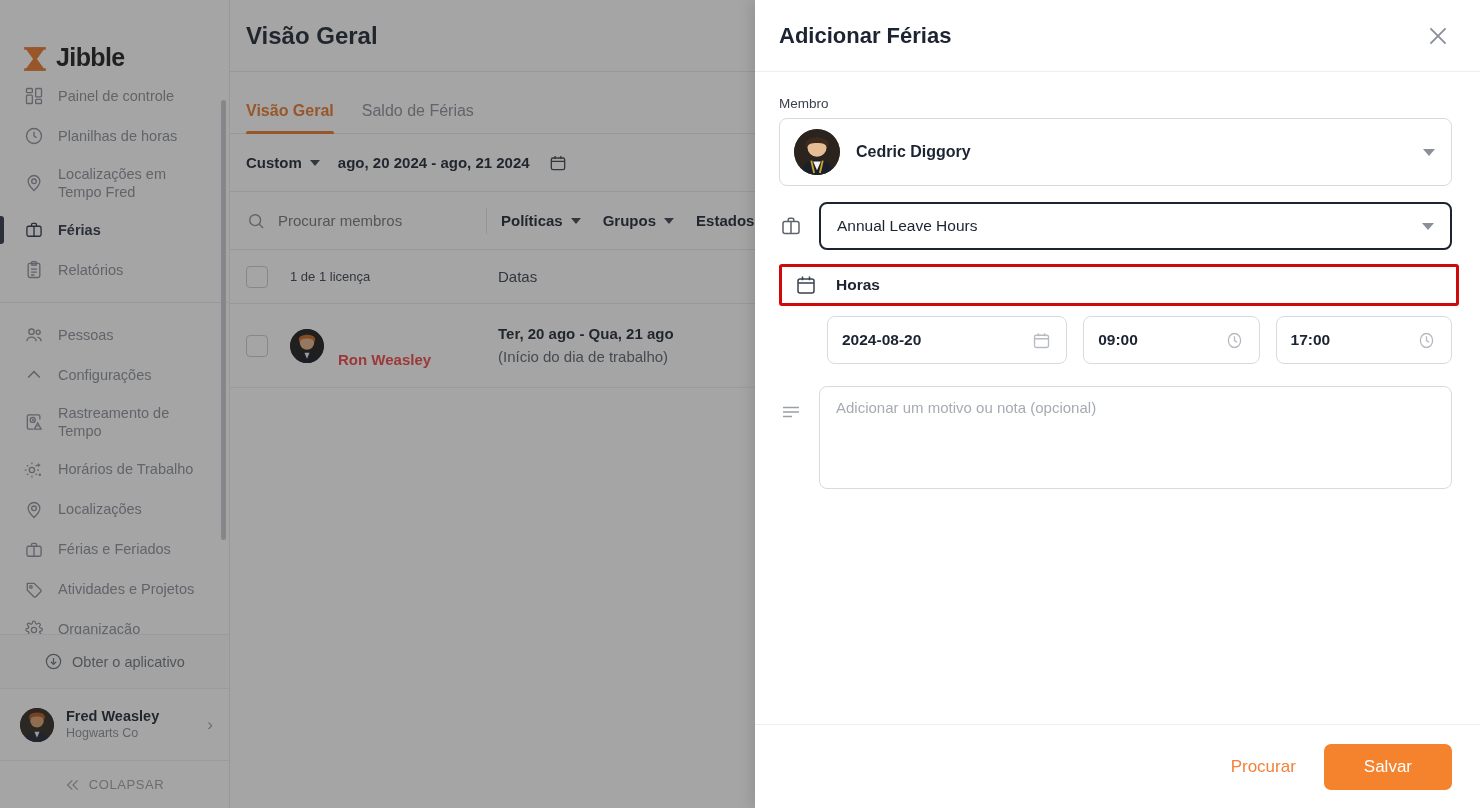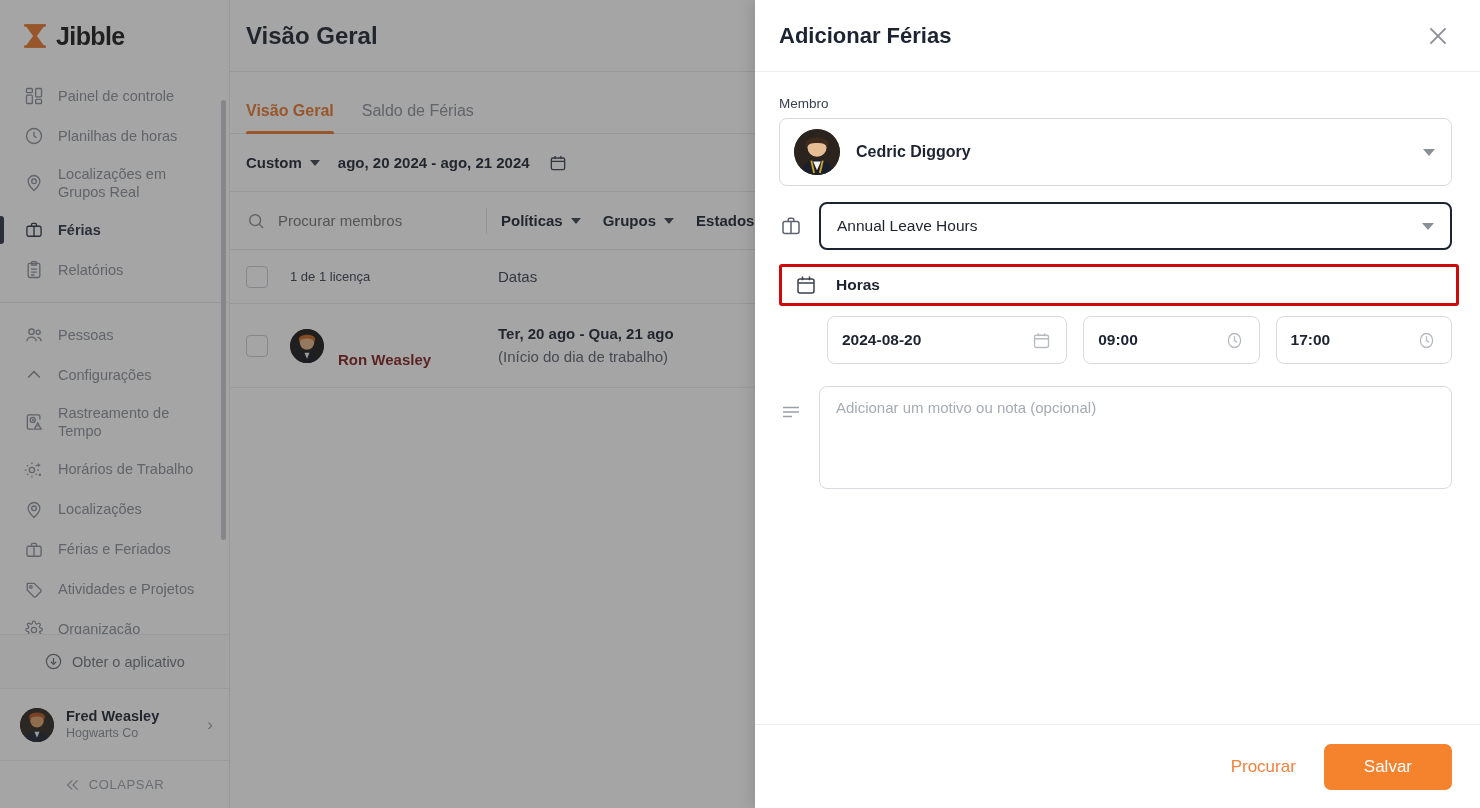--- a/index.html
+++ b/index.html
@@ -21,21 +21,21 @@
   
   .sidebar {
     width: 230px; height: 808px;
     background: #ffffff;
     border-right: 1px solid #e6e8eb;
     position: relative;
     flex: 0 0 230px;
     display: flex; flex-direction: column;
   }
   .logo-row {
-    height: 72px; display: flex; align-items: center;
+    height: 72px; display: flex; align-items: flex-end;
     padding-left: 22px; gap: 8px;
   }
   .logo-mark { width: 26px; height: 26px; display:block; }
   .logo-text {
     font-size: 25px; font-weight: 700; color: #1a1a1a;
     letter-spacing: -0.6px;
   }
   .nav-scroll {
     flex: 1; overflow: hidden; position: relative;
     padding-top: 4px;
@@ -135,21 +135,21 @@
     padding: 0 16px; border-bottom: 1px solid #e6e8eb; gap: 0;
   }
   .cbox { width: 22px; height: 22px; border: 1.5px solid #c7ccd2; border-radius: 4px; flex:0 0 22px; cursor:pointer;}
   .th-1 { width: 230px; padding-left: 22px; font-size: 13px; color: #3a424f; }
   .th-2 { font-size: 15px; color: #3a424f; }
   .table-row {
     height: 84px; display: flex; align-items: center;
     padding: 0 16px; border-bottom: 1px solid #eceef0;
   }
   .td-1 { width: 230px; padding-left: 22px; display:flex; align-items:center; gap:14px; }
-  .row-name { font-size: 15px; font-weight: 700; color: #7f1d1d; margin-top: 28px; }
+  .row-name { font-size: 15px; font-weight: 700; color: #ef4444; margin-top: 28px; }
   .td-2 { font-size: 15px; }
   .dates-main { font-weight: 700; color: #1c2331; line-height: 1.5; }
   .dates-sub { color: #5c636e; line-height: 1.5; }
 
   
   .scrim {
     position: absolute; inset: 0;
     background: rgba(40,40,40,0.42);
   }
 
@@ -279,21 +279,21 @@
               <path d="M12 7v5l3 2"></path>
           </svg>
           <span>Planilhas de horas</span>
         </div>
 
         <div class="nav-item">
           <svg class="ico" viewBox="0 0 24 24" fill="none" stroke="currentColor" stroke-width="1.6">
             <path d="M12 21s7-6.3 7-11a7 7 0 1 0-14 0c0 4.7 7 11 7 11Z"></path>
               <circle cx="12" cy="10" r="2.8"></circle>
           </svg>
-          <span>Localizações em Grupos Real</span>
+          <span>Localizações em Tempo Fred</span>
         </div>
 
         <div class="nav-item active">
           <svg class="ico" viewBox="0 0 24 24" fill="none" stroke="currentColor" stroke-width="1.6">
             <rect x="3.5" y="7.5" width="17" height="12" rx="2"></rect>
               <path d="M9 7.5V5.6A1.6 1.6 0 0 1 10.6 4h2.8A1.6 1.6 0 0 1 15 5.6v1.9"></path>
               <path d="M12 7.5v12"></path>
           </svg>
           <span>Férias</span>
         </div>

